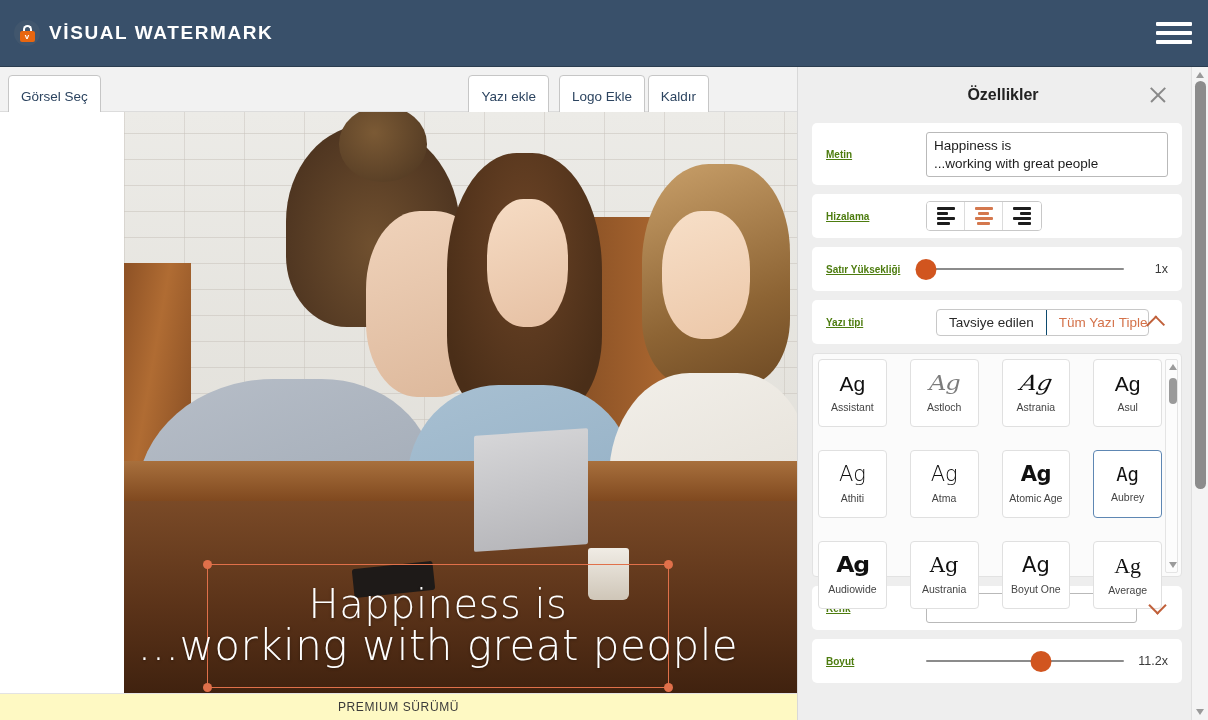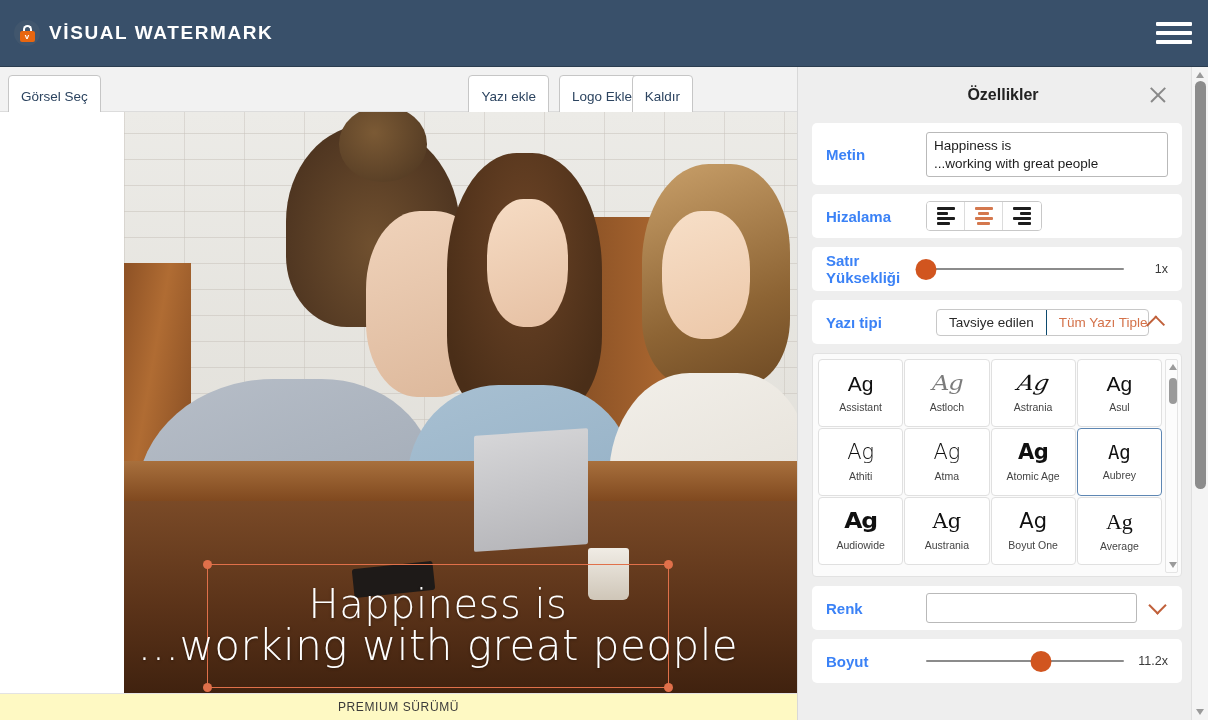--- a/index.html
+++ b/index.html
@@ -64,21 +64,21 @@
   .tb-btn {
     position: absolute; top: 8px; height: 44px;
     background: #ffffff; border: 1px solid #c6c6c6; border-radius: 4px;
     color: #2c4460; font-size: 13.5px;
     padding: 0 12px; line-height: 26px; cursor: pointer;
     white-space: nowrap;
   }
   #btn-select-image { left: 8px; }
   #btn-add-text     { right: 248px; }
   #btn-add-logo     { right: 152px; }
-  #btn-remove       { right: 104px; }
+  #btn-remove       { right: 88px; }
 
   
   .canvas-wrap {
     position: absolute; left: 0; top: 112px;
     width: 797px; height: 581px;
     background: #ffffff;
     overflow: hidden;
   }
   .photo {
     position: absolute; left: 124px; top: 0;
@@ -259,22 +259,22 @@
     padding: 0 14px;
   }
 
   .card {
     background: #ffffff; border-radius: 5px;
     margin-bottom: 9px;
     display: flex; align-items: center;
     padding: 0 14px; min-height: 44px;
   }
   .card-label {
-    font-size: 15px; font-weight: bold; color: #3b82f6;
-    width: 100px; flex: none;
+    font-size: 10px; font-weight: bold; color: #4d7c0f;
+    width: 100px; flex: none; text-decoration: underline;
   }
 
   
   .card.metin { align-items: center; min-height: 62px; }
   .metin-area {
     flex: 1; height: 45px;
     border: 1px solid #b9b9b9; border-radius: 3px;
     background: #fff; resize: none;
     font-family: "Liberation Sans", sans-serif;
     font-size: 13.5px; color: #1c1c1c;
@@ -351,21 +351,21 @@
   .font-search::placeholder { color: #7a7a7a; }
 
   .font-grid-wrap {
     position: relative;
     background: #fbfbfb; border: 1px solid #e2e2e2; border-radius: 4px;
     padding: 5px 4px 5px 5px;
     height: 224px; margin-bottom: 9px;
   }
   .font-grid {
     display: grid; grid-template-columns: repeat(4, 1fr);
-    gap: 1px; width: 344px;
+    gap: 23px; width: 344px;
   }
   .font-card {
     background: #fff; border: 1px solid #e0e0e0; border-radius: 4px;
     height: 68px; display: flex; flex-direction: column;
     align-items: center; justify-content: center; cursor: pointer;
   }
   .font-card.selected { border: 1.5px solid #5e87b3; }
   .font-sample { font-size: 21px; color: #101010; line-height: 1; margin-bottom: 7px; }
   .font-name { font-size: 10.5px; color: #444; }
   .fs-assistant  { font-family: "Liberation Sans", sans-serif; }

